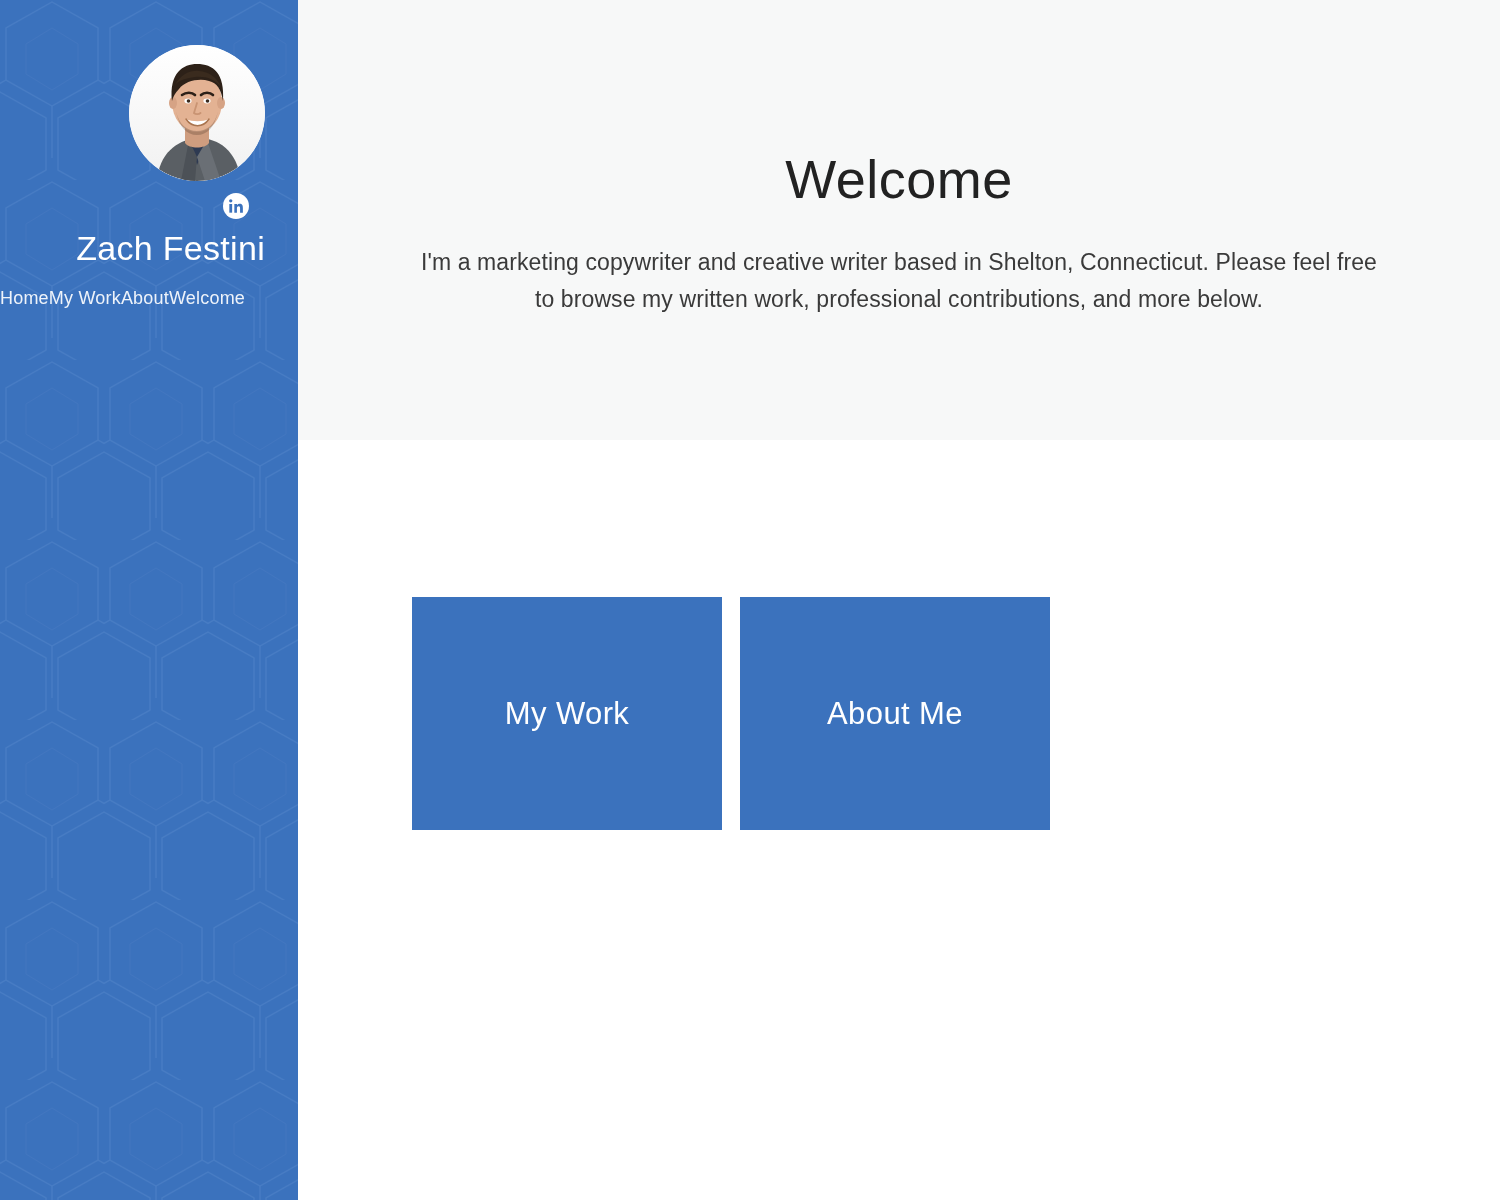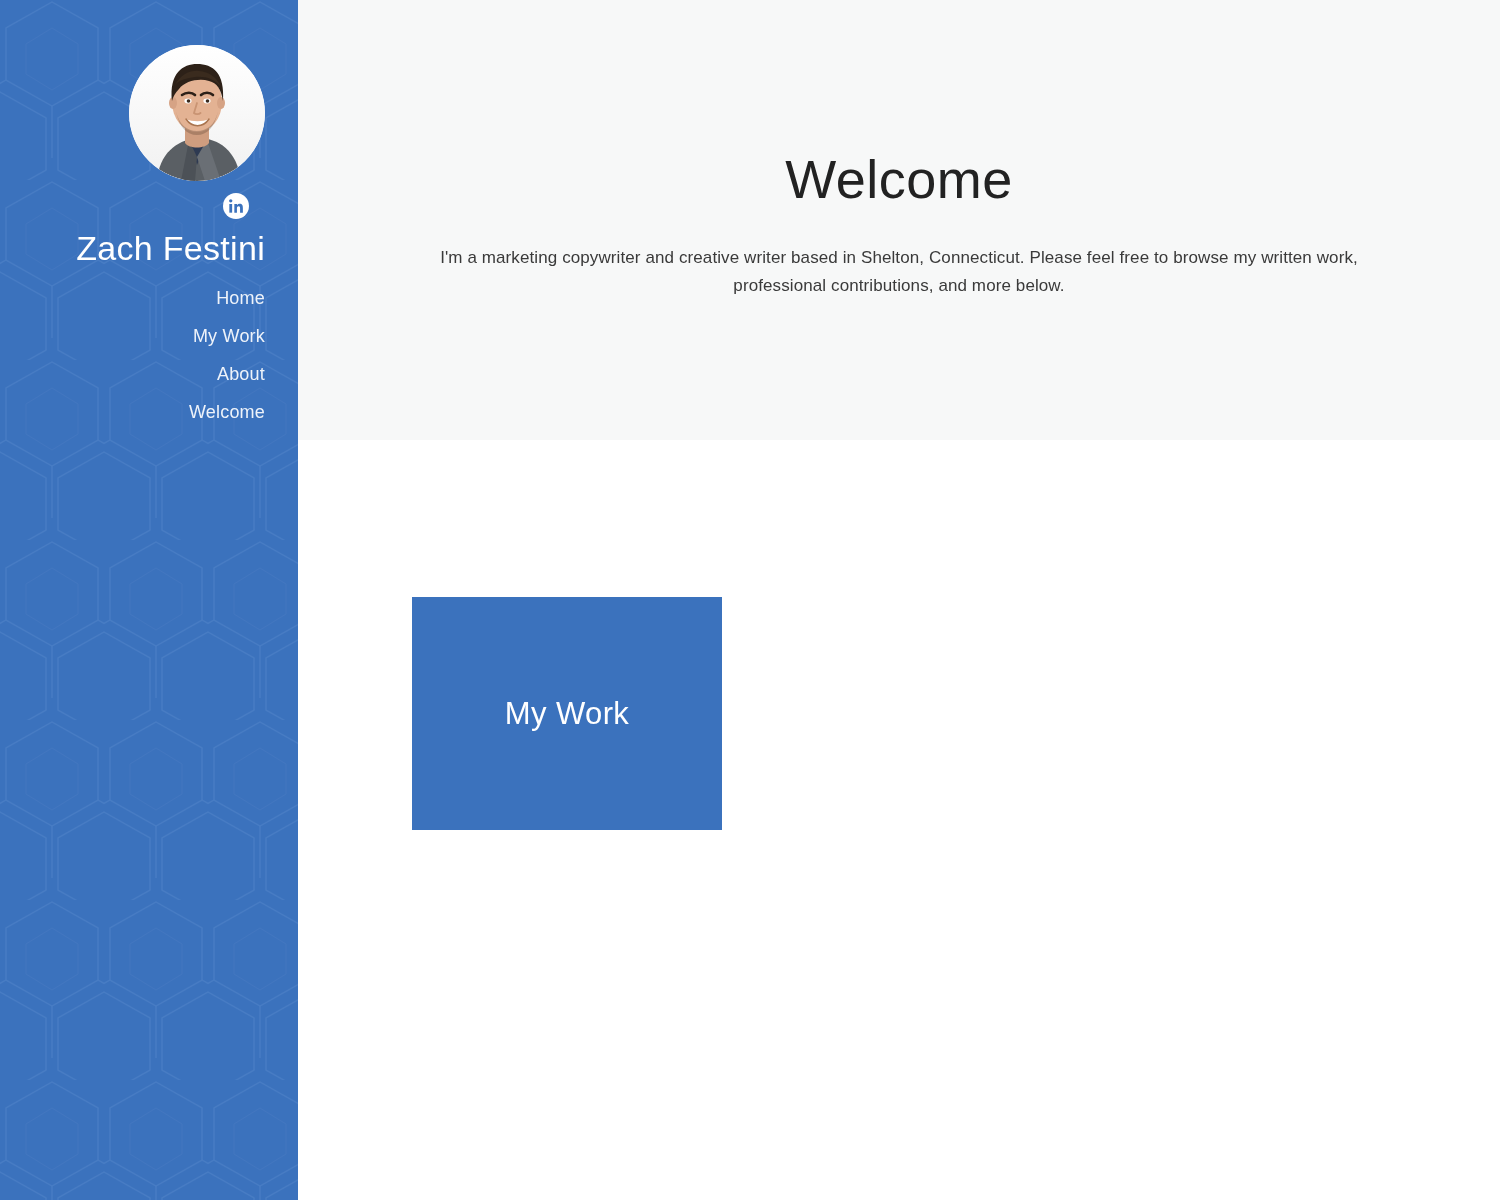--- a/index.html
+++ b/index.html
@@ -97,21 +97,21 @@
     font-weight: 300;
     letter-spacing: 0.3px;
     line-height: 1.12;
     font-family: "Liberation Sans", sans-serif;
   }
 
   .nav {
     margin-top: 12px;
     width: 100%;
     display: flex;
-    flex-direction: column;
+    flex-direction: row;
     align-items: flex-end;
   }
 
   .nav-item {
     display: block;
     color: #eef3fa;
     font-size: 18px;
     font-weight: 300;
     line-height: 1;
     padding: 10px 0;
@@ -150,21 +150,21 @@
     font-weight: 300;
     color: #222222;
     letter-spacing: 0.5px;
     line-height: 1.15;
     font-family: "Liberation Sans", sans-serif;
   }
 
   .hero-sub {
     margin: 34px auto 0;
     width: 966px;
-    font-size: 17px;
+    font-size: 23px;
     font-weight: 400;
     line-height: 1.62;
     color: #3a3a3a;
     letter-spacing: 0.1px;
   }
 
   .cards-section {
     flex: 1;
     background: #ffffff;
     position: relative;
@@ -301,17 +301,20 @@
         <h1 class="hero-title">Welcome</h1>
         <p class="hero-sub">I'm a marketing copywriter and creative writer based in Shelton, Connecticut. Please feel free to browse my written work, professional contributions, and more below.</p>
       </div>
     </section>
 
     <section class="cards-section">
       <div class="cards">
         <a class="card" href="#">
           <span class="card-label">My Work</span>
         </a>
+        <a class="card" href="#">
+          <span class="card-label">About Me</span>
+        </a>
       </div>
     </section>
 
   </main>
 </div>
 
 </body></html>

